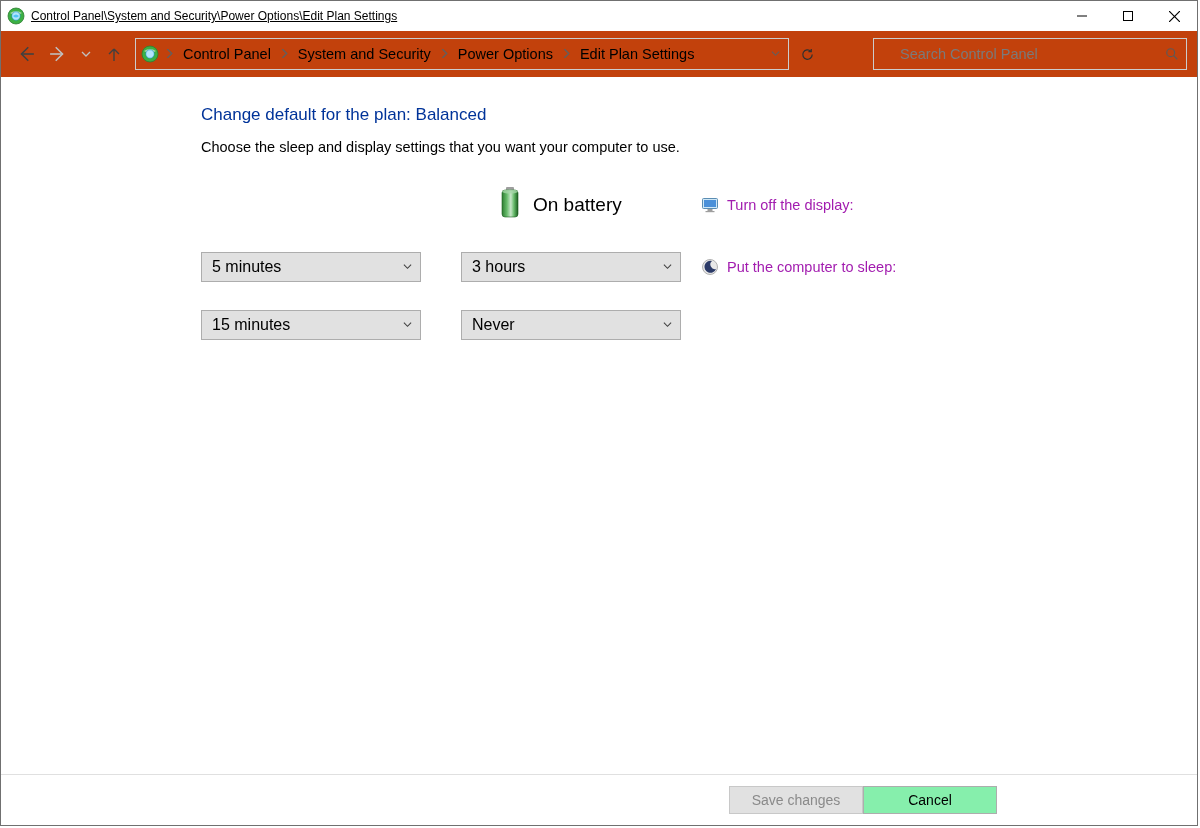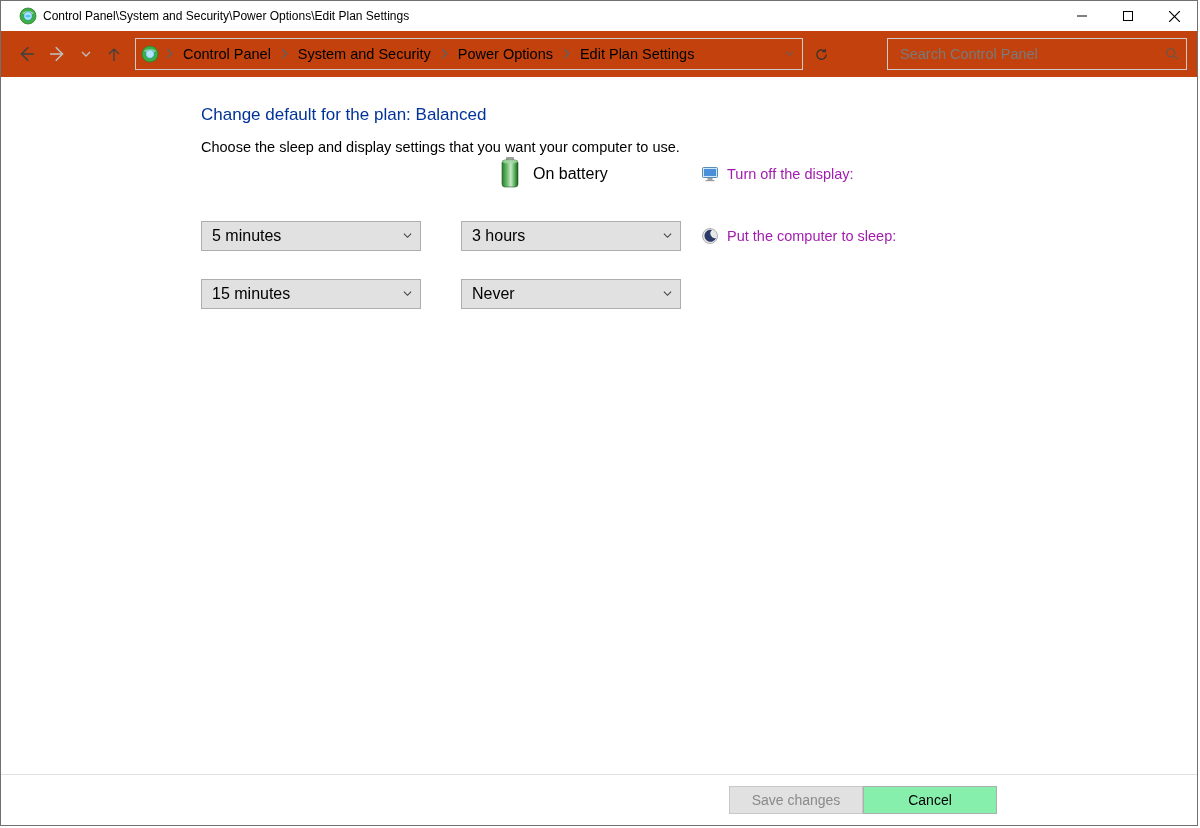--- a/index.html
+++ b/index.html
@@ -21,25 +21,26 @@
     display: flex;
     flex-direction: column;
     background: #ffffff;
   }
 
   
   .titlebar {
     height: 30px;
     display: flex;
     align-items: center;
-    padding-left: 18px;
+    padding-left: 6px;
     font-size: 12px;
     color: #000;
     background: #ffffff;
     flex-shrink: 0;
+    text-decoration: underline;
   }
   .titlebar .app-icon {
     width: 18px; height: 18px;
     margin-right: 6px;
     display:flex; align-items:center; justify-content:center;
   }
   .titlebar .title {
     flex: 0 0 auto;
     white-space: nowrap;
   }
@@ -113,21 +114,21 @@
     display:flex;align-items:center;justify-content:center;
     color:#303030;
     margin-left:-4px;
   }
   .search-box {
     width: 282px;
     height: 30px;
     border: 1px solid #cccccc;
     display:flex;
     align-items:center;
-    padding: 0 6px 0 10px;
+    padding: 0 6px 0 24px;
     color:#7a7a7a;
     font-size: 14.5px;
     margin-left: 44px;
   }
   .search-box input {
     flex:1;
     border:none;
     outline:none;
     font: inherit;
     color:#000;
@@ -148,35 +149,36 @@
     font-size: 14.5px;
   }
   .heading {
     color: #003399;
     font-size: 17px;
     font-weight: 400;
     margin-bottom: 14px;
   }
   .sub {
     color:#000;
+    margin-bottom: 30px;
   }
 
   .grid {
     display:grid;
     grid-template-columns: 250px 230px 230px;
     column-gap: 10px;
     row-gap: 28px;
     align-items:center;
   }
 
   .col-head {
     display:flex;
     align-items:center;
     gap:10px;
-    font-size:16px;
+    font-size:19px;
     color:#000;
     padding-left:36px;
   }
   .col-head.pluggedin { padding-left:10px; }
 
   .row-label {
     display:flex;
     align-items:center;
     gap:8px;
     color:#a21caf;

